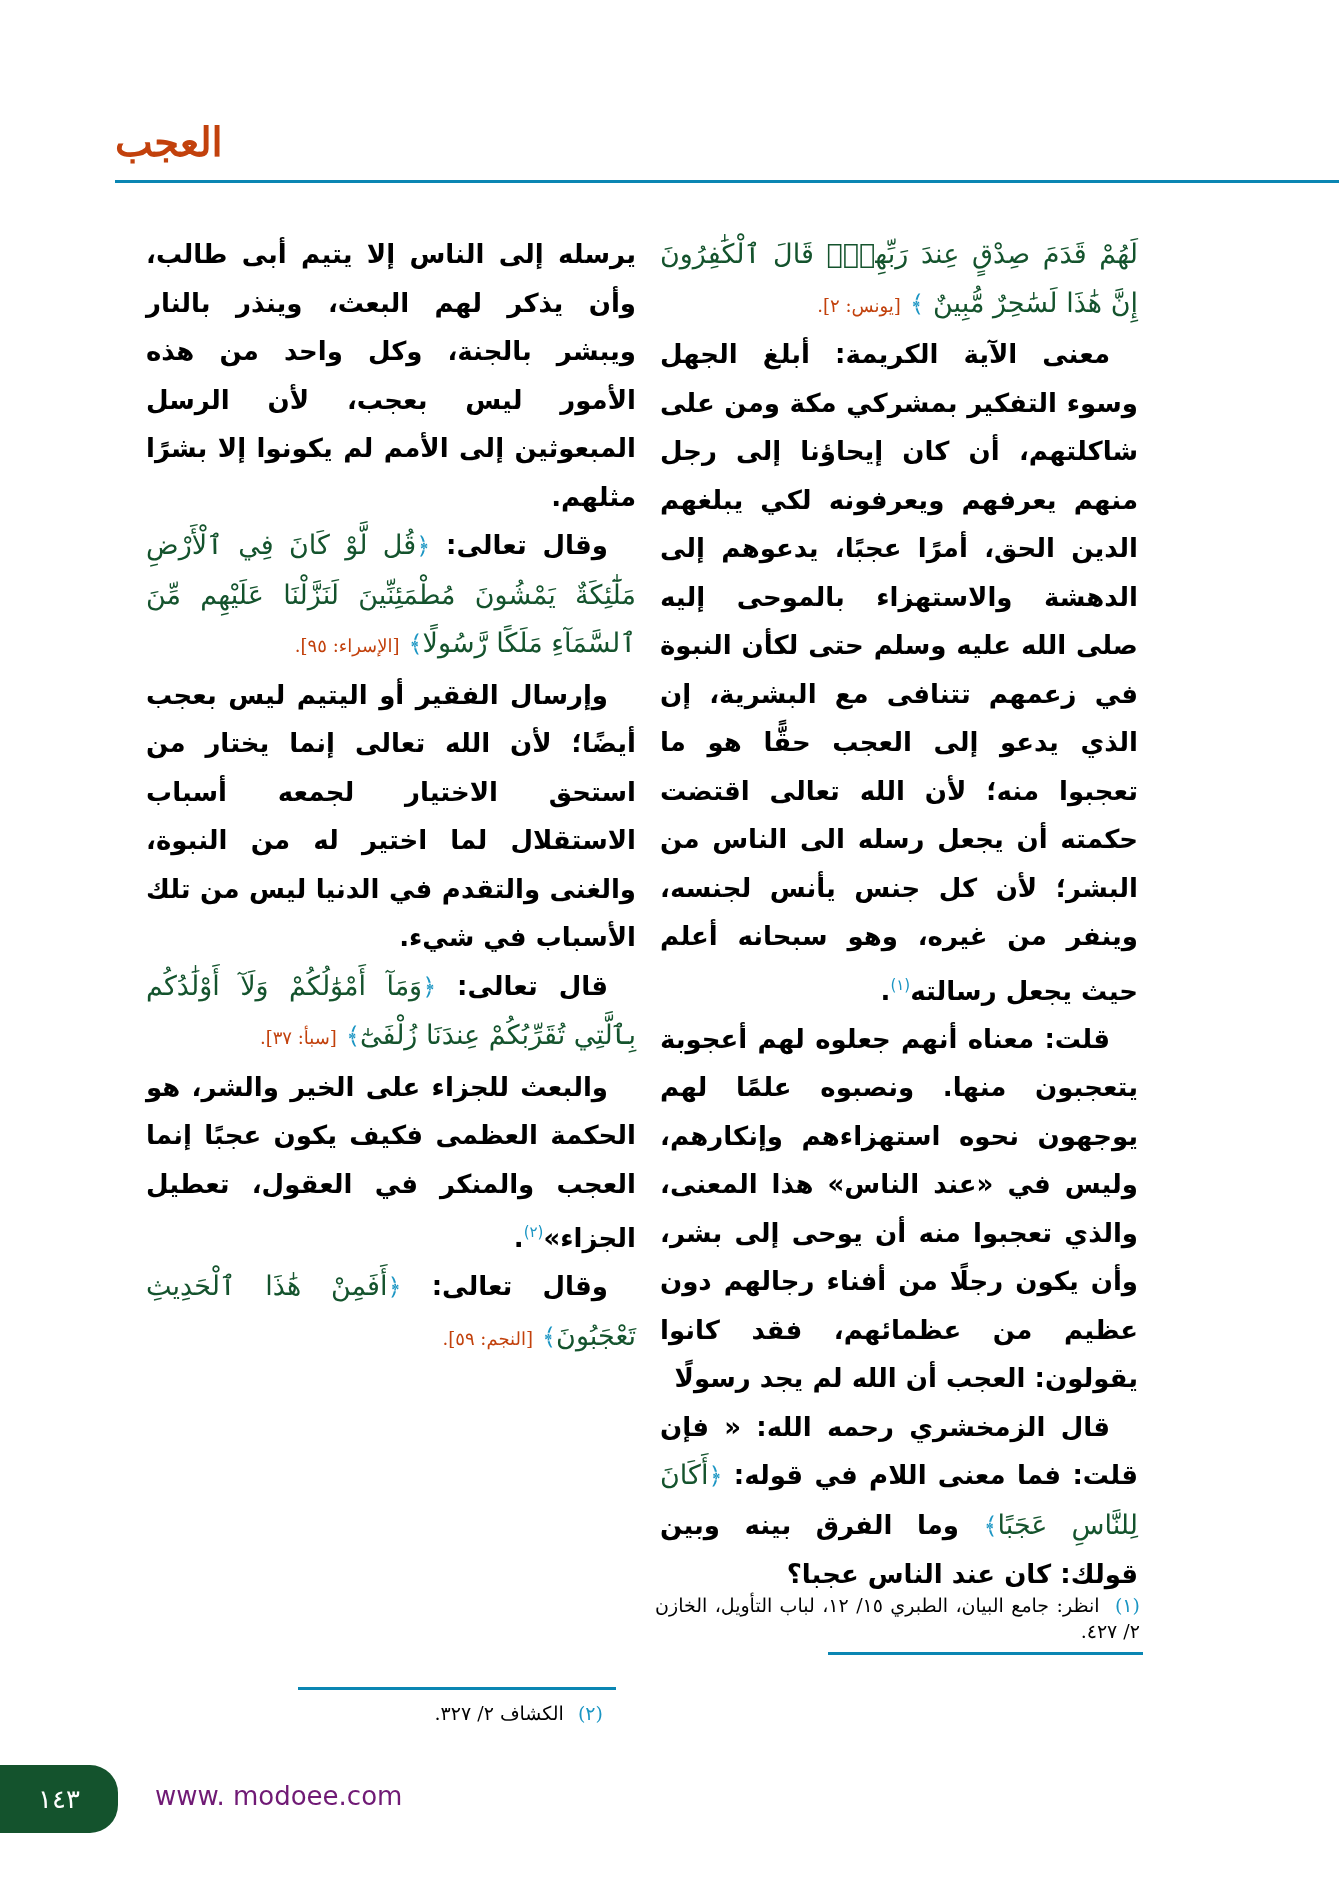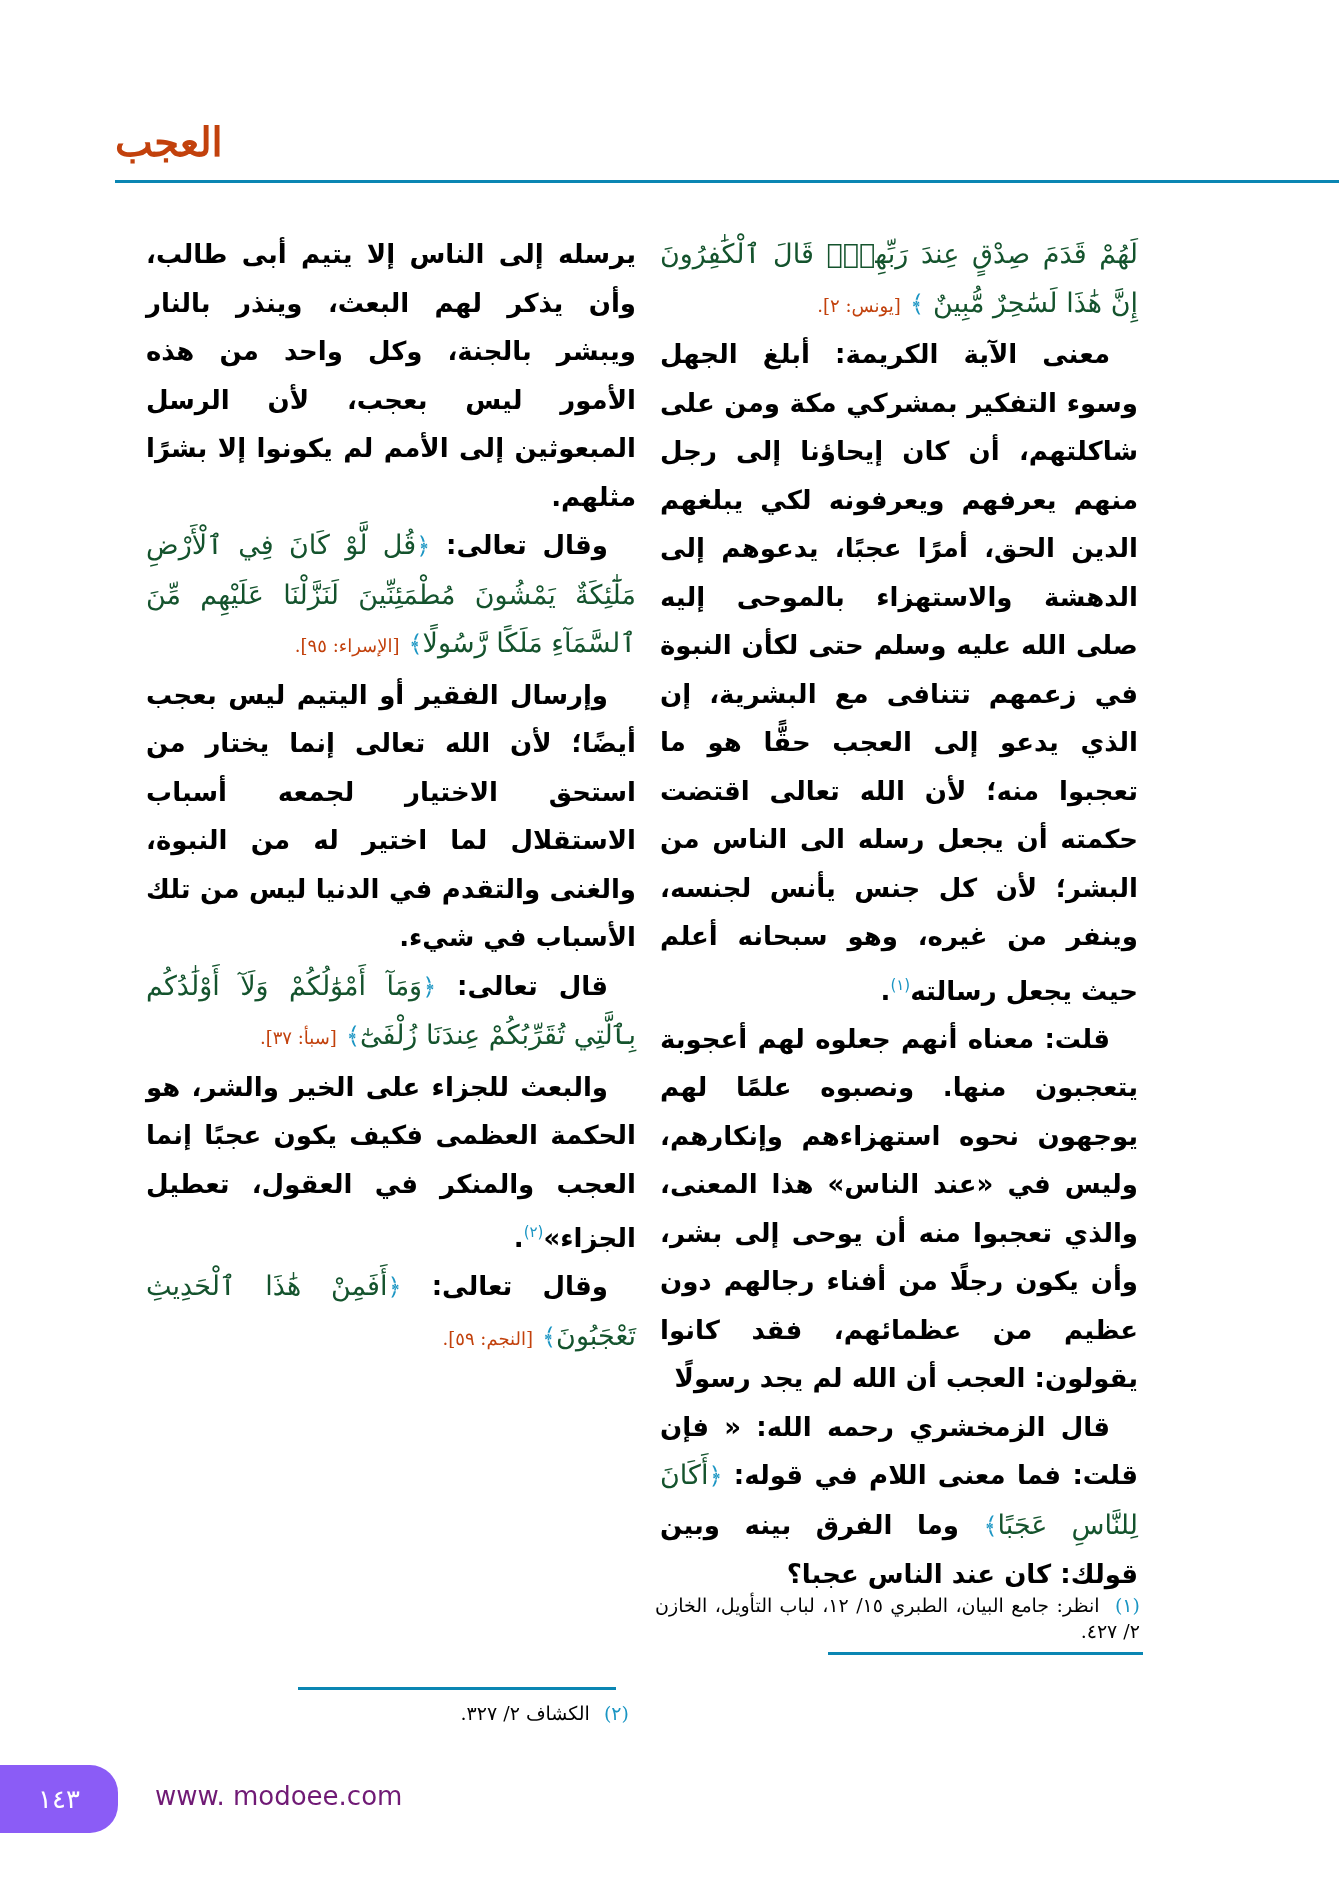--- a/index.html
+++ b/index.html
@@ -19,25 +19,25 @@
     .ref { font-weight: normal; font-size: 18px; color: #c2410c; font-family: "DejaVu Serif", serif; }
     .orn { color: #1a95c3; font-weight: normal; font-size: 24px; }
     sup.fn { color: #1a95c3; font-weight: normal; font-size: 15px; }
 
     .fn-rule { position: absolute; height: 3px; background: #0a86b3; }
     .fn-rule.right { left: 828px; width: 315px; top: 1652px; }
     .fn-rule.left { left: 298px; width: 318px; top: 1687px; }
     .footnote { position: absolute; direction: rtl; font-family: "DejaVu Serif", serif; font-size: 19px;
                 line-height: 26px; text-align: justify; text-align-last: right; }
     .footnote.right { left: 655px; width: 485px; top: 1592px; }
-    .footnote.left { left: 304px; width: 325px; top: 1700px; }
+    .footnote.left { left: 278px; width: 325px; top: 1700px; }
     .fn-num { color: #1a95c3; margin-left: 8px; }
 
     .page-badge { position: absolute; left: 0; top: 1765px; width: 118px; height: 68px;
-                  background: #8b5cf6; border-radius: 0 28px 28px 0; color: #fff;
+                  background: #14532d; border-radius: 0 28px 28px 0; color: #fff;
                   font-size: 26px; display: flex; align-items: center; justify-content: center; }
     .site-url { position: absolute; left: 155px; top: 1781px; font-size: 26px; color: #701a75;
                 font-family: "DejaVu Sans", sans-serif; }
   </style>
 </head>
 <body>
 
 <div class="header-title">العجب</div>
 <div class="header-rule"></div>
 

